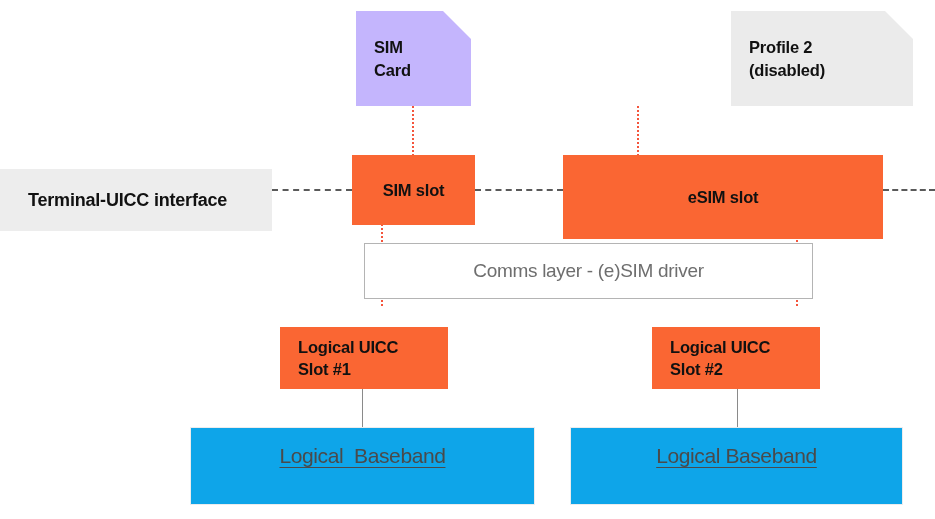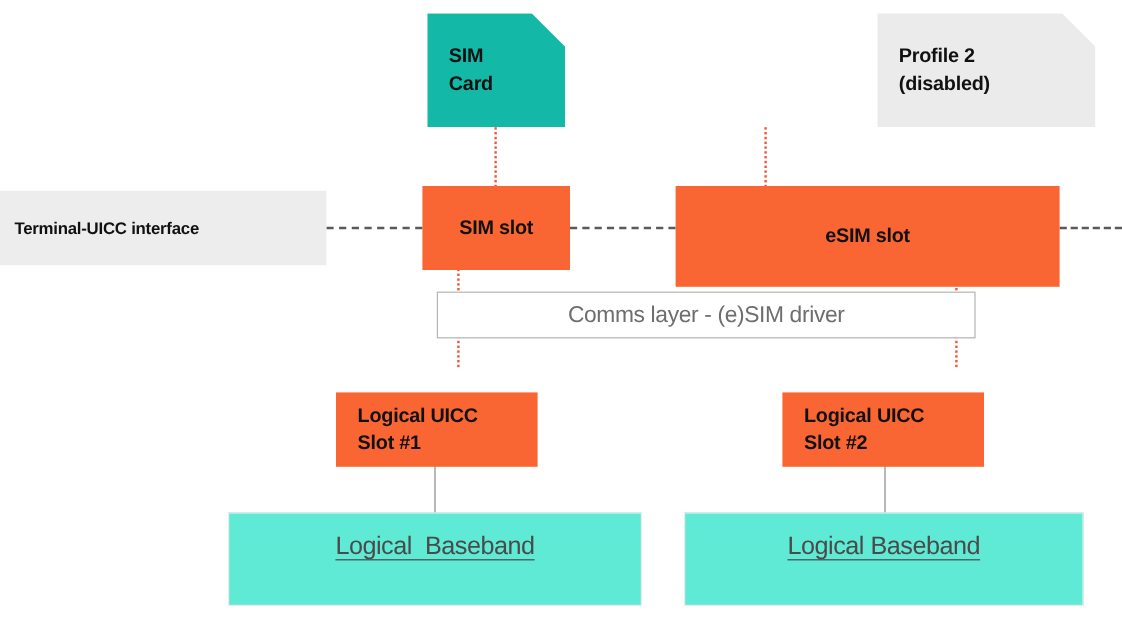--- a/index.html
+++ b/index.html
@@ -24,21 +24,21 @@
     display: flex;
     align-items: center;
     padding-left: 18px;
     font-weight: bold;
     font-size: 16.5px;
     line-height: 1.35;
     color: #111111;
     letter-spacing: -0.2px;
     clip-path: polygon(0 0, calc(100% - 28px) 0, 100% 28px, 100% 100%, 0 100%);
   }
-  .card-blue { background: #14b8a6; }
+  .card-blue { background: #c4b5fd; }
   .card-gray { background: #ebebeb; }
   .card span { display: block; white-space: pre-line; }
 
   
   .slot {
     background: #fa6633;
     display: flex;
     align-items: center;
     color: #111111;
     font-weight: bold;
@@ -47,40 +47,41 @@
   }
   .slot-center { justify-content: center; }
   .slot-left { justify-content: flex-start; padding-left: 18px; margin-top: 24px; }
   .slot-left span { white-space: pre-line; line-height: 1.35; }
 
   
   .band {
     background: #ededed;
     display: flex;
     align-items: center;
-    padding-left: 12px;
+    padding-left: 28px;
     font-weight: bold;
-    font-size: 14px;
+    font-size: 18px;
     color: #111111;
     letter-spacing: -0.2px;
+    margin-top: 10px;
   }
 
   
   .outline-box {
     background: #ffffff;
     border: 1.6px solid #b4b4b4;
     display: flex;
     align-items: center;
     justify-content: center;
     color: #6e6e6e;
     font-size: 19px;
     letter-spacing: -0.3px;
   }
   .bb-box {
-    background: #5eead4;
+    background: #0ea5e9;
     border: 1.4px solid #ececed;
     display: flex;
     align-items: flex-start;
     justify-content: center;
     padding-top: 16px;
   }
   .bb-label {
     color: #4a4a4a;
     font-size: 21px;
     letter-spacing: -0.4px;
@@ -138,21 +139,21 @@
   </div>
 
   <div class="abs slot slot-center" style="left:352px; top:155px; width:123px; height:70px;">
     <span>SIM slot</span>
   </div>
 
   <div class="abs slot slot-center" style="left:563px; top:155px; width:320px; height:84px;">
     <span>eSIM slot</span>
   </div>
 
-  <div class="abs outline-box" style="left:364px; top:243px; width:449px; height:39px;">
+  <div class="abs outline-box" style="left:364px; top:243px; width:449px; height:56px;">
     <span>Comms layer - (e)SIM driver</span>
   </div>
 
   <div class="abs slot slot-left" style="left:280px; top:303px; width:168px; height:62px;">
     <span>Logical UICC
 Slot #1</span>
   </div>
 
   <div class="abs slot slot-left" style="left:652px; top:303px; width:168px; height:62px;">
     <span>Logical UICC

